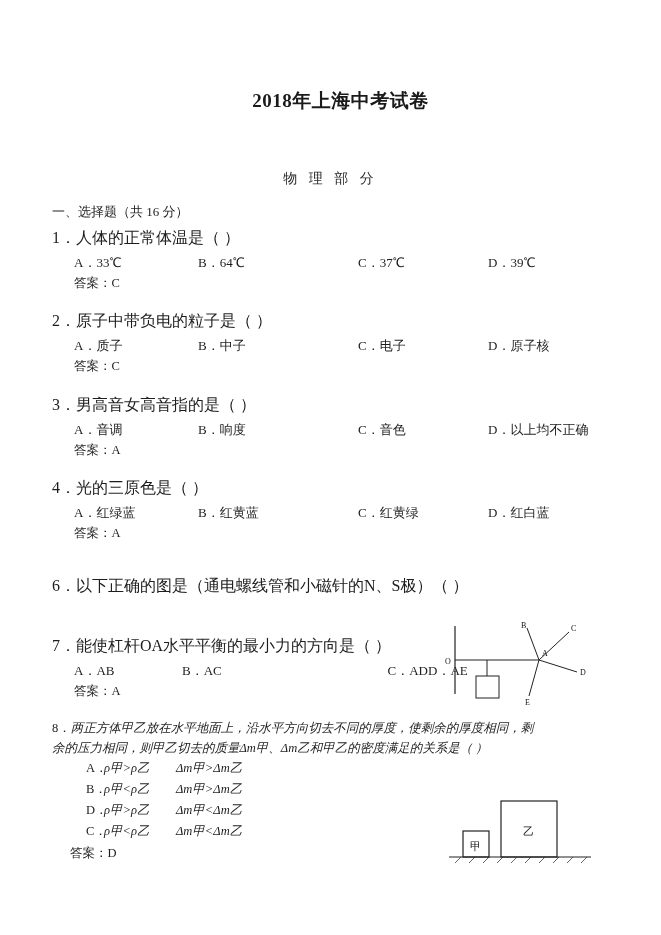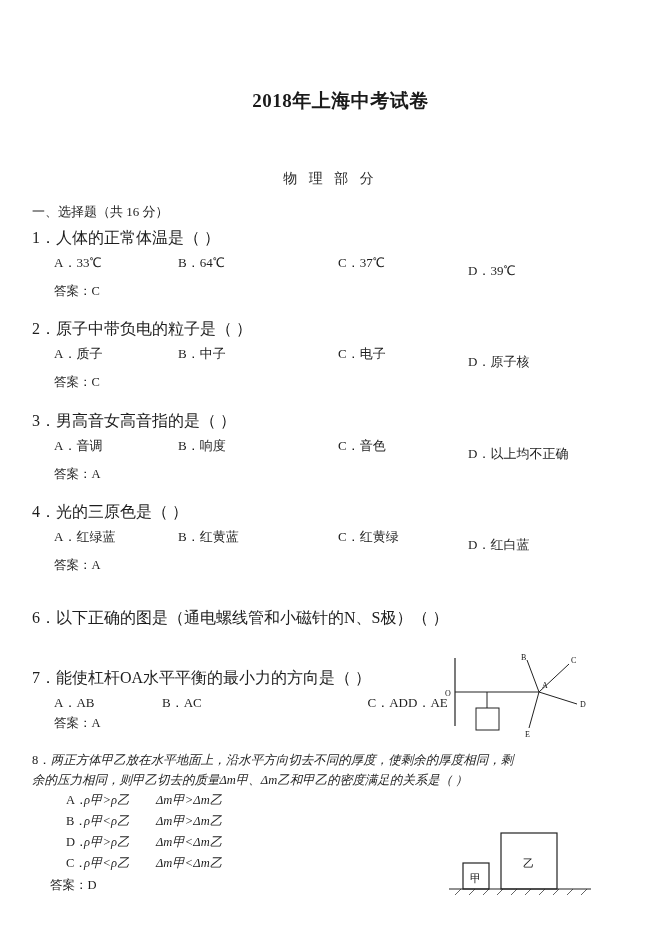--- a/index.html
+++ b/index.html
@@ -32,21 +32,21 @@
   }
   .subtitle {
     text-align: center;
     font-size: 14px;
     margin-top: 56px;
     letter-spacing: 4px;
     color: #2a2a2a;
   }
   .content {
     margin-top: 14px;
-    padding-left: 32px;
+    padding-left: 52px;
     padding-right: 36px;
     font-size: 13px;
     line-height: 1.55;
     color: #1d1d1d;
   }
   .section-head {
     font-size: 13px;
     margin-bottom: 4px;
   }
   .q-block {
@@ -73,21 +73,21 @@
     padding-left: 22px;
     margin-top: 1px;
   }
   .spacer-sm { height: 9px; }
   .spacer-md { height: 15px; }
 
   
   .w1 { width: 124px; }
   .w2 { width: 160px; }
   .w3 { width: 130px; }
-  .w4 { width: auto; margin-top: 8px; }
+  .w4 { width: auto; }
 
   .opt-narrow1 { width: 108px; }
   .opt-narrow2 { width: 120px; }
   .opt-narrow3 { width: 126px; text-align: right; }
 
   
   .fig-lever {
     position: absolute;
     right: 22px;
     top: -14px;

